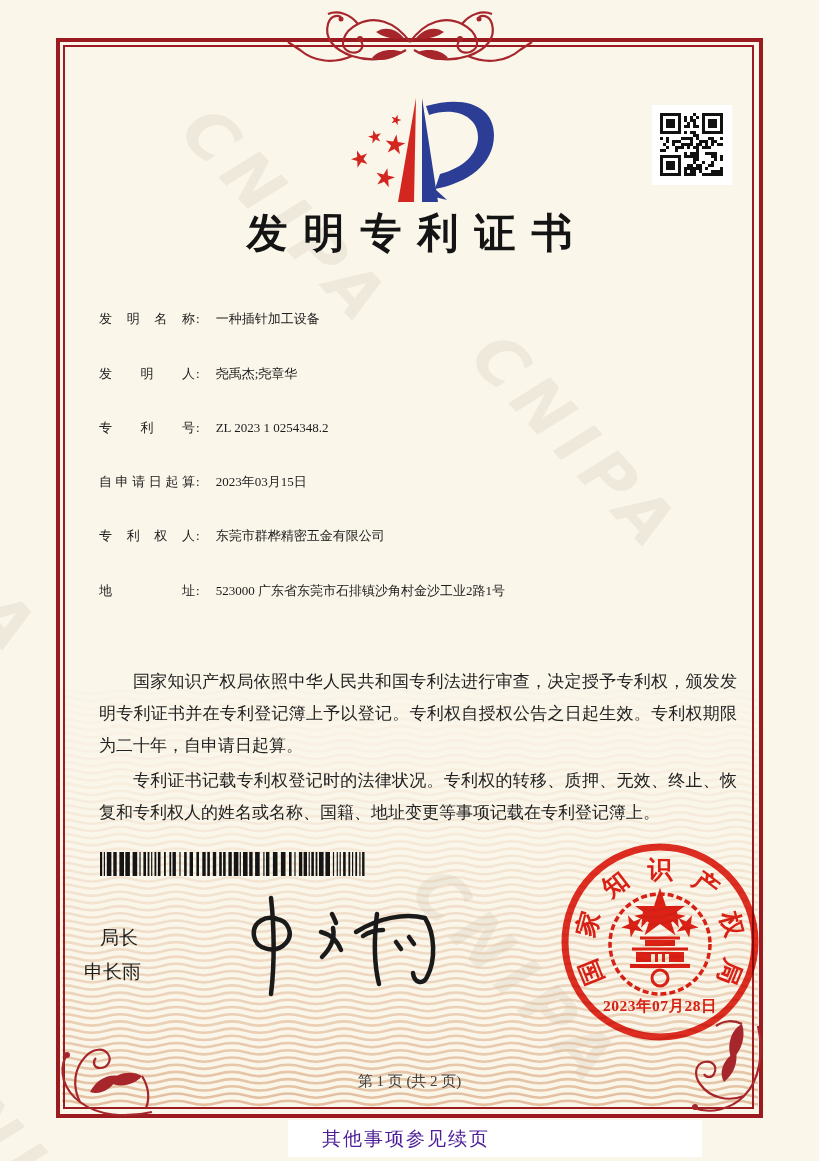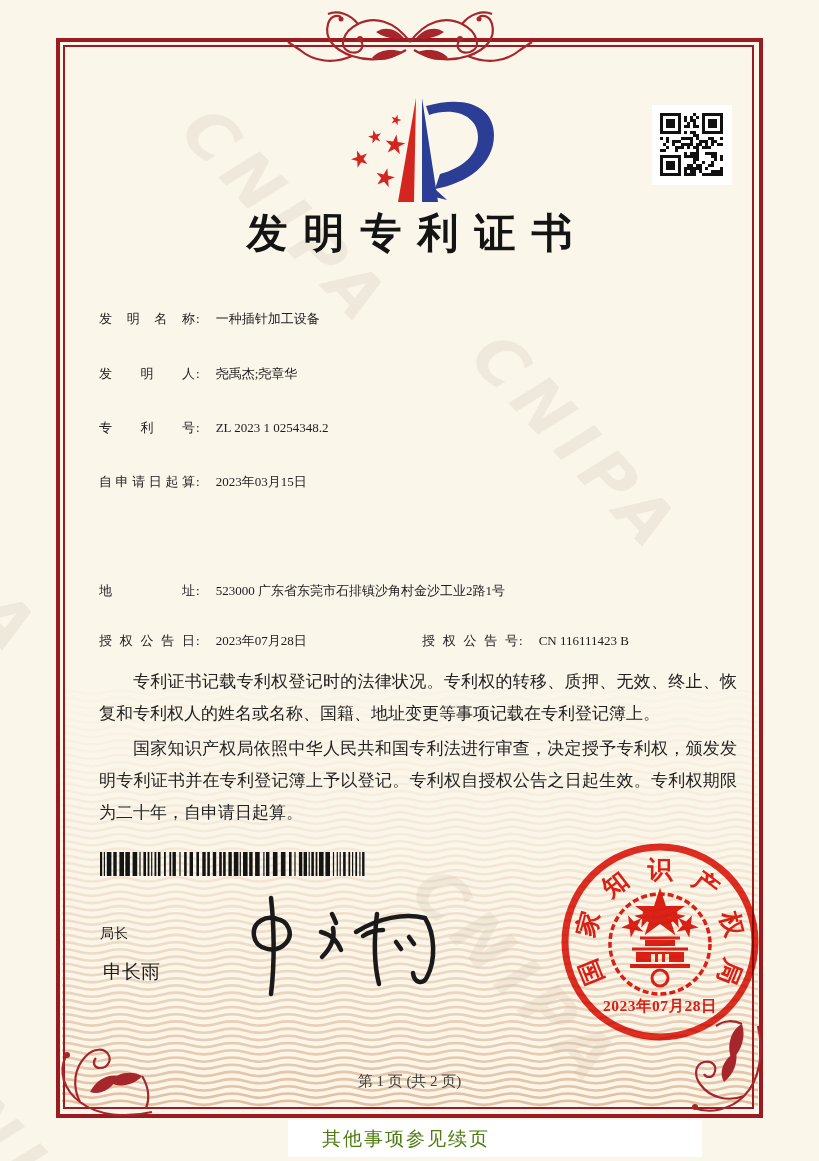--- a/index.html
+++ b/index.html
@@ -48,39 +48,39 @@
   .colon{margin:0 16px 0 1px;}
   .fgroup2{position:absolute;left:323px;top:0;white-space:nowrap;}
   
   .paras{
     position:absolute;left:99px;top:666px;width:638px;z-index:5;
     font-size:17px;line-height:32px;text-align:justify;color:#222;
   }
   .paras p{margin:0 0 3px 0;text-indent:2em;}
   
   .barcode{position:absolute;left:100px;top:852px;z-index:5;}
-  .signer-role{position:absolute;left:100px;top:925px;z-index:5;font-family:Liberation Sans, sans-serif;font-size:14px;}
-  .signer-name{position:absolute;left:103px;top:959px;z-index:5;font-family:"Liberation Sans","DejaVu Sans",sans-serif;font-size:19px;}
+  .signer-role{position:absolute;left:100px;top:925px;z-index:5;font-family:Liberation Sans, sans-serif;font-size:19px;}
+  .signer-name{position:absolute;left:84px;top:959px;z-index:5;font-family:"Liberation Sans","DejaVu Sans",sans-serif;font-size:19px;}
   .signature{position:absolute;left:228px;top:890px;z-index:5;}
   
   .seal{position:absolute;left:556px;top:838px;width:208px;height:208px;z-index:6;mix-blend-mode:multiply;}
   .seal-char{
     position:absolute;z-index:7;font-weight:700;font-size:25px;color:var(--seal);
     font-family:"Liberation Serif","DejaVu Serif",serif;
   }
   .seal-date{
     position:absolute;left:0;right:0;top:158px;text-align:center;z-index:7;
     font-weight:700;font-size:15.5px;color:var(--seal);letter-spacing:.5px;
   }
   
   .page-info{position:absolute;left:0;right:0;top:1072px;z-index:5;text-align:center;font-size:15px;color:#404040;}
   .cont-box{
     position:absolute;left:288px;top:1120px;width:414px;height:37px;z-index:5;
     background:#ffffff;line-height:37px;padding-left:34px;box-sizing:border-box;
-    font-size:19px;letter-spacing:2px;color:#4d7c0f;
+    font-size:19px;letter-spacing:2px;color:#4c1d95;
   }
 </style>
 </head>
 <body>
 
 <div class="page">
 
   <div class="wm" style="left:222px;top:92px;">CNIPA</div>
   <div class="wm" style="left:512px;top:318px;">CNIPA</div>
   <div class="wm" style="left:-128px;top:422px;">CNIPA</div>
@@ -350,33 +350,30 @@
   </div>
   <div class="row" style="top:365px;">
     <span class="flabel">发明人</span><span class="colon">:</span><span>尧禹杰;尧章华</span>
   </div>
   <div class="row" style="top:419px;">
     <span class="flabel">专利号</span><span class="colon">:</span><span>ZL 2023 1 0254348.2</span>
   </div>
   <div class="row" style="top:473px;">
     <span class="flabel">自申请日起算</span><span class="colon">:</span><span>2023年03月15日</span>
   </div>
+  <div class="row" style="top:527px;">
+    <span class="flabel">专利权人</span><span class="colon">:</span><span>东莞市群桦精密五金有限公司</span>
+  </div>
   <div class="row" style="top:582px;">
     <span class="flabel">地址</span><span class="colon">:</span><span>523000 广东省东莞市石排镇沙角村金沙工业2路1号</span>
   </div>
-  <div class="row" style="top:632px;">
-    <span class="flabel">授权公告日</span><span class="colon">:</span><span>2023年07月28日</span>
-    <span class="fgroup2">
-      <span class="flabel">授权公告号</span><span class="colon">:</span><span>CN 116111423 B</span>
-    </span>
-  </div>
 
   <div class="paras">
+    <p>国家知识产权局依照中华人民共和国专利法进行审查，决定授予专利权，颁发发明专利证书并在专利登记簿上予以登记。专利权自授权公告之日起生效。专利权期限为二十年，自申请日起算。</p>
     <p>专利证书记载专利权登记时的法律状况。专利权的转移、质押、无效、终止、恢复和专利权人的姓名或名称、国籍、地址变更等事项记载在专利登记簿上。</p>
-    <p>国家知识产权局依照中华人民共和国专利法进行审查，决定授予专利权，颁发发明专利证书并在专利登记簿上予以登记。专利权自授权公告之日起生效。专利权期限为二十年，自申请日起算。</p>
   </div>
 
   <svg id="barcode-svg" class="barcode" width="272" height="24">
       <rect x="0.0" y="0" width="2.2" height="24" fill="#141414"></rect>
       <rect x="3.8" y="0" width="1.2" height="24" fill="#141414"></rect>
       <rect x="6.8" y="0" width="4.6" height="24" fill="#141414"></rect>
       <rect x="13.3" y="0" width="3.4" height="24" fill="#141414"></rect>
       <rect x="19.4" y="0" width="4.6" height="24" fill="#141414"></rect>
       <rect x="25.3" y="0" width="4.6" height="24" fill="#141414"></rect>
       <rect x="32.6" y="0" width="4.6" height="24" fill="#141414"></rect>

